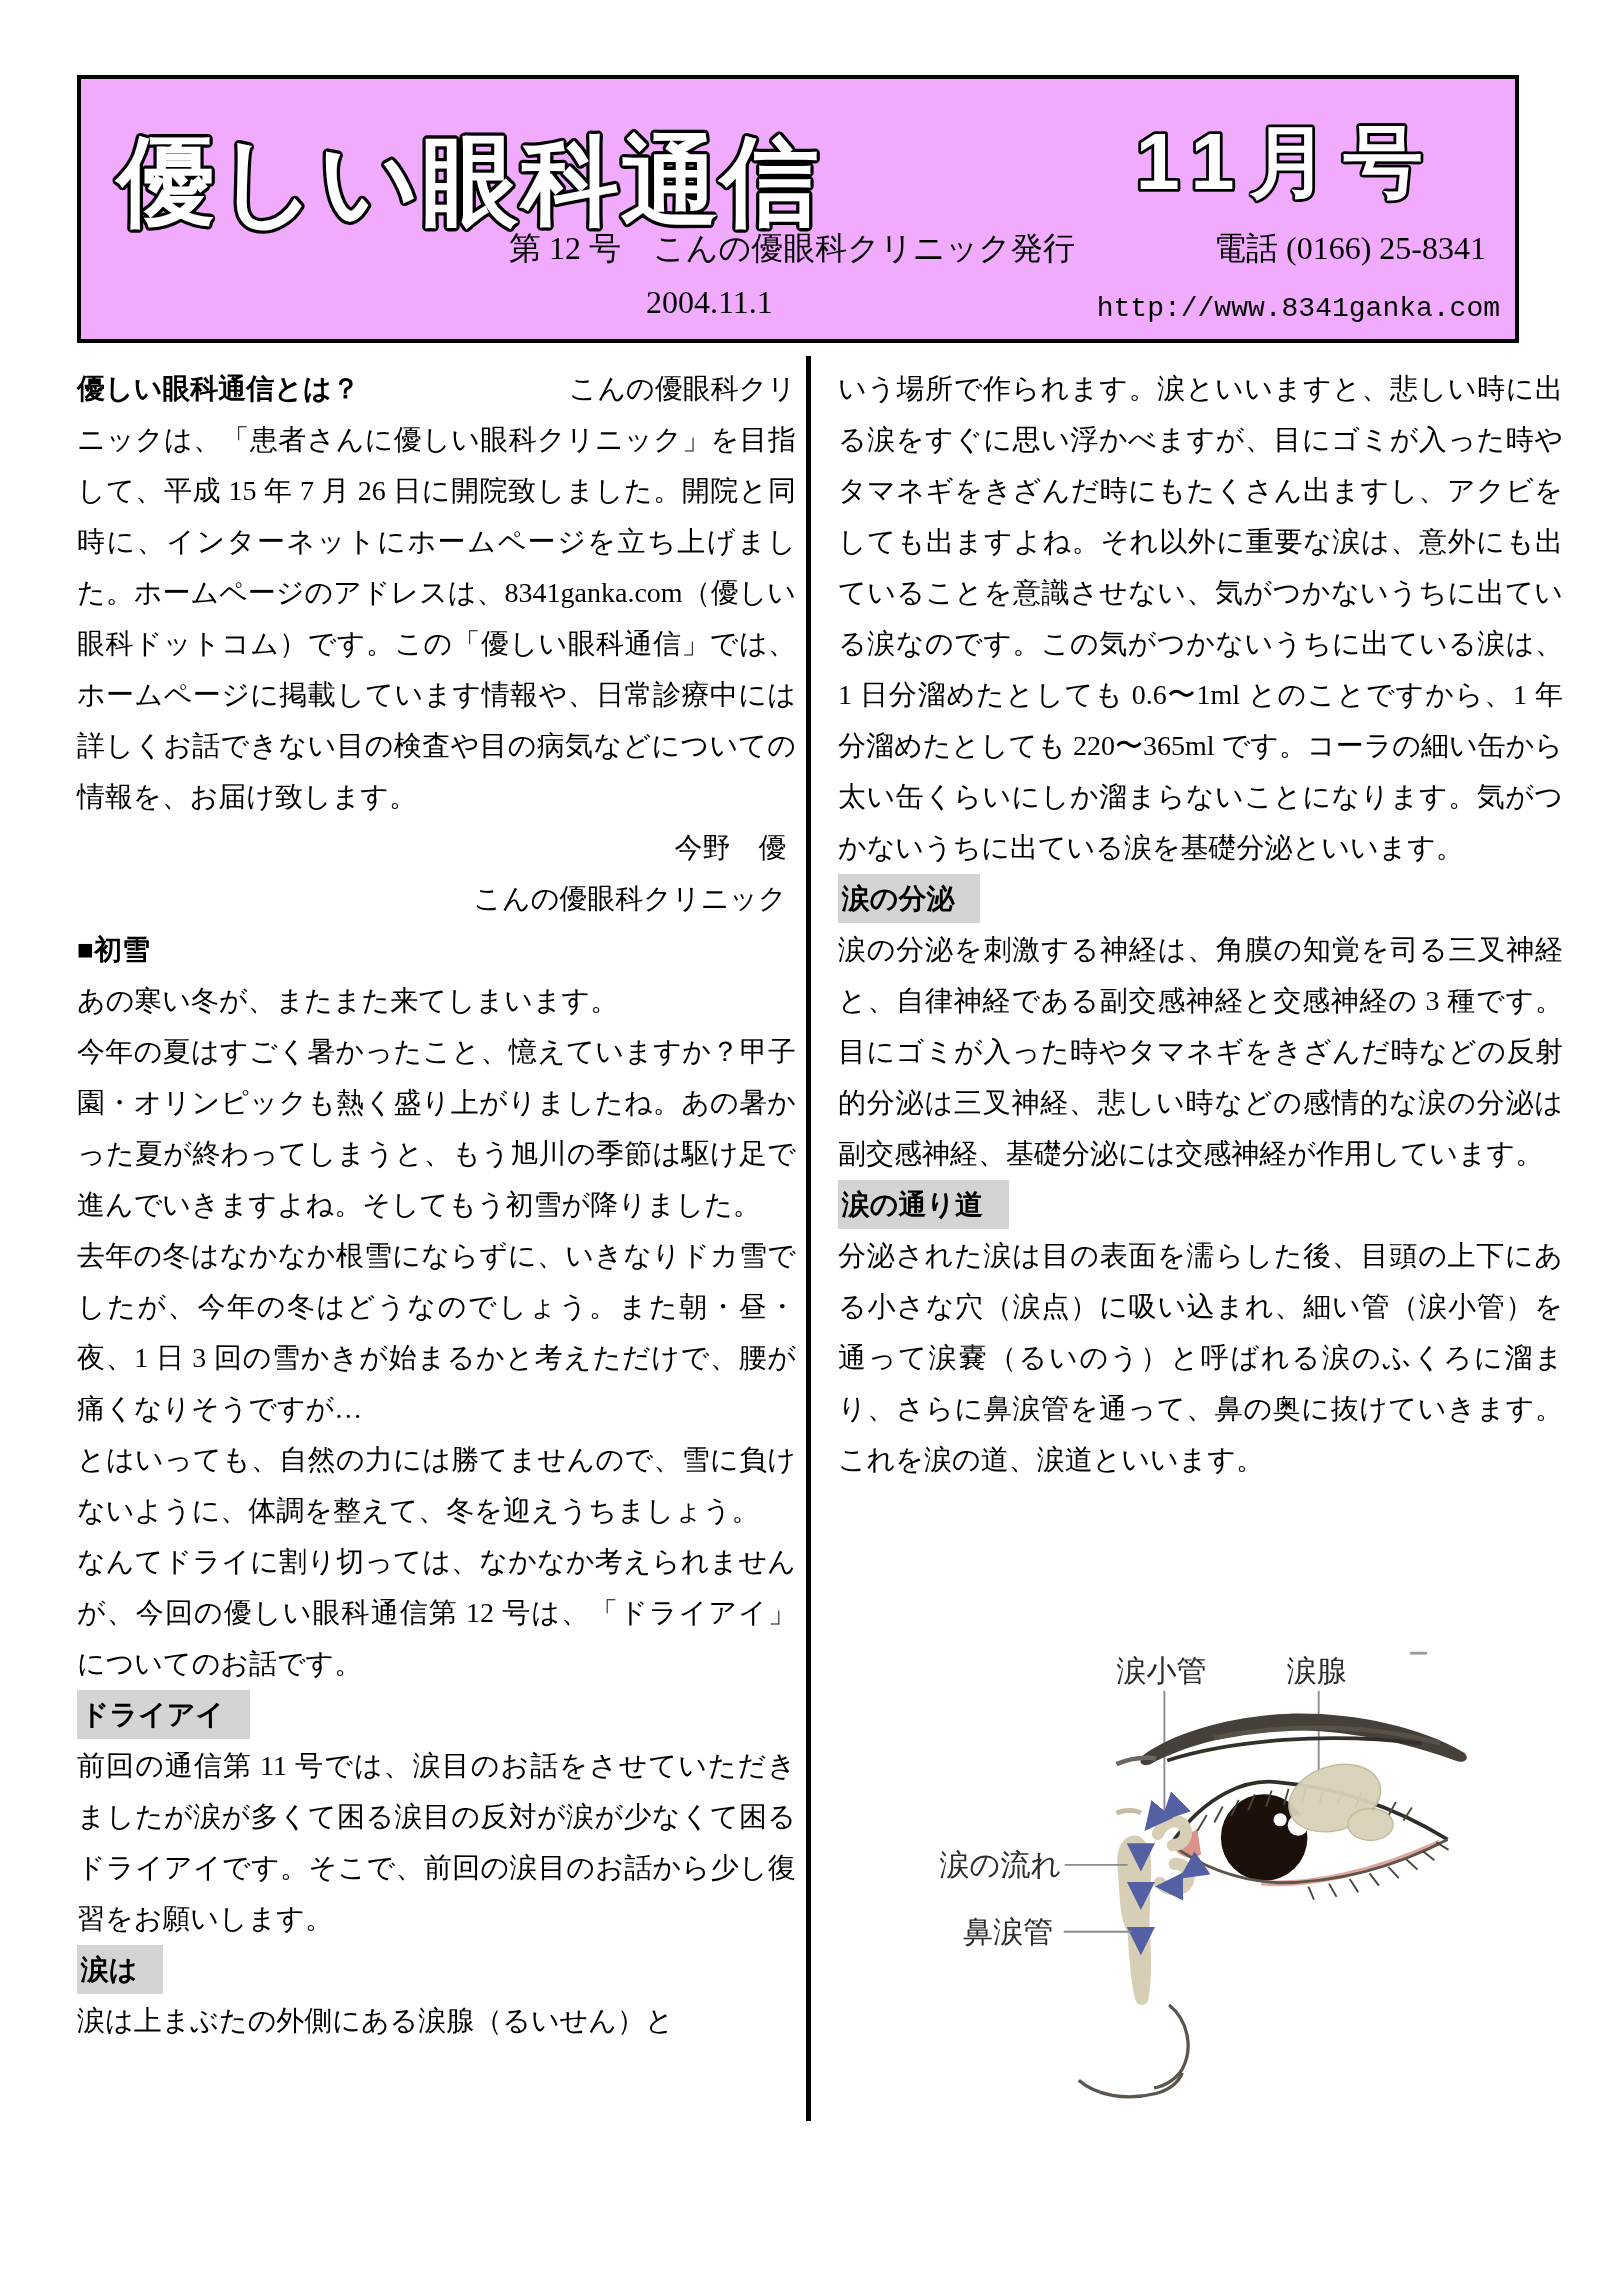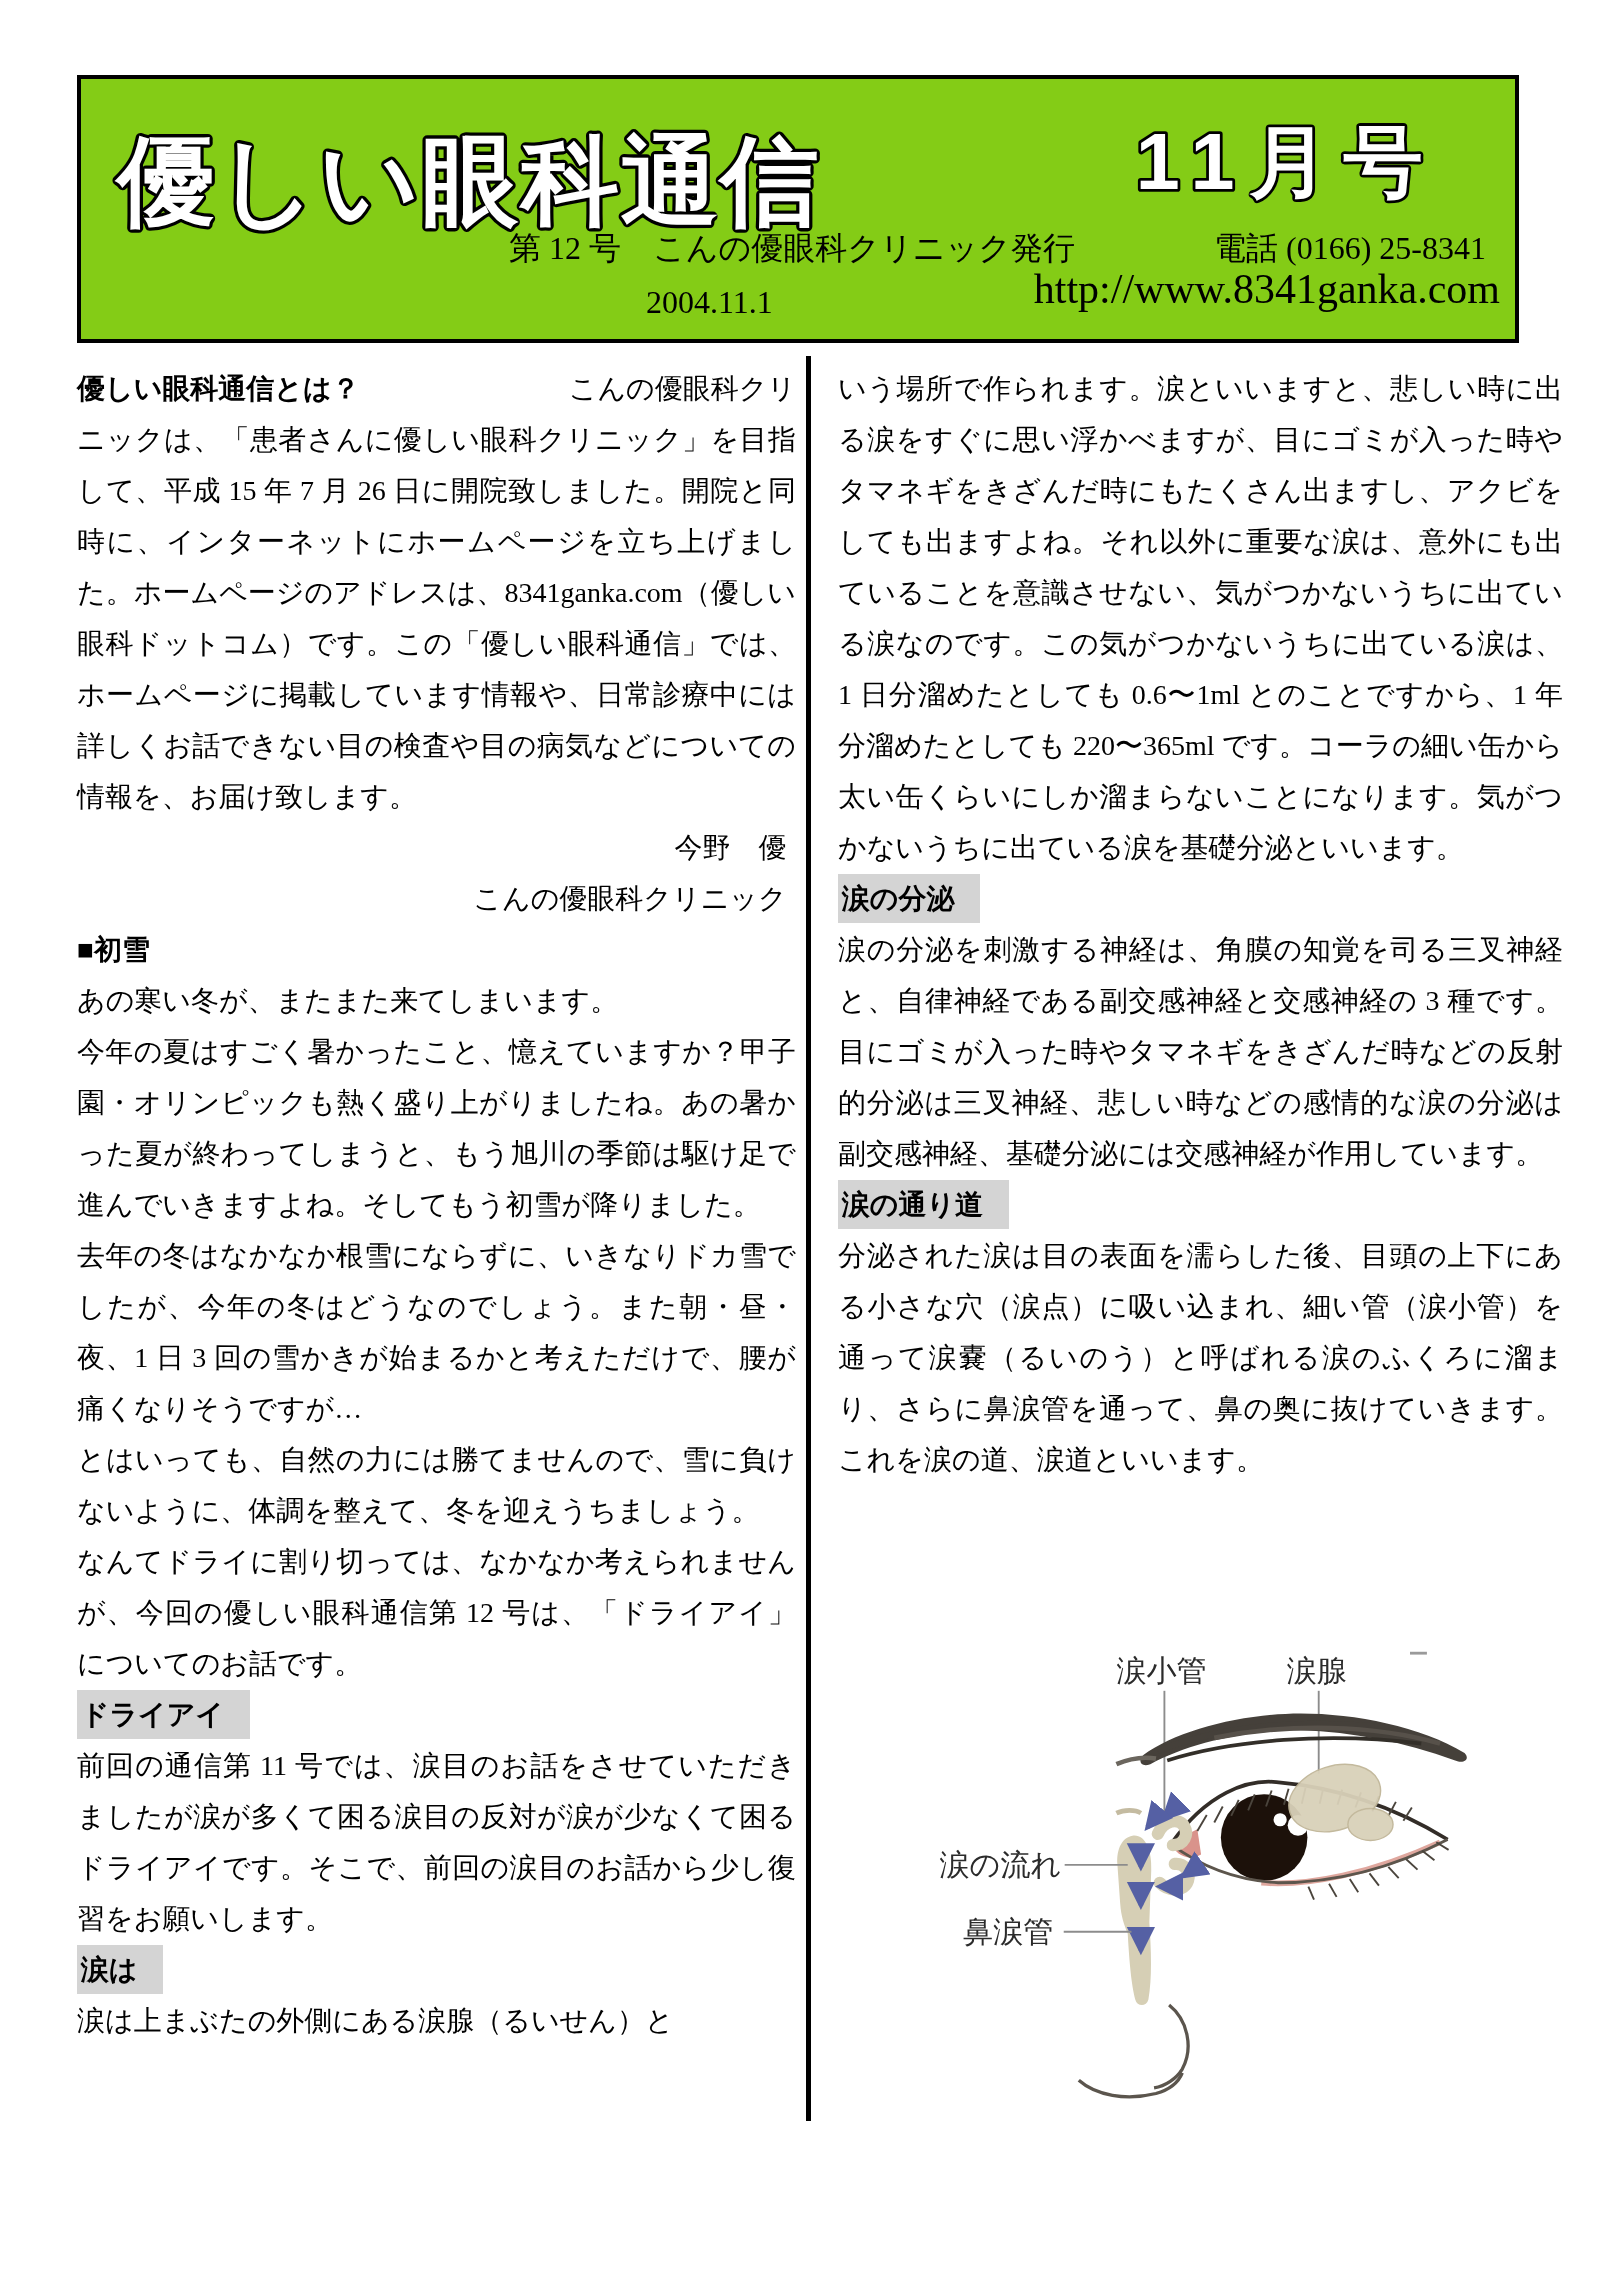--- a/index.html
+++ b/index.html
@@ -3,32 +3,32 @@
 <meta charset="utf-8">
 <style>
   html,body{margin:0;padding:0;}
   body{
     width:1620px;height:2279px;position:relative;background:#ffffff;color:#000;
     font-family:"Liberation Serif","DejaVu Serif",serif;overflow:hidden;
   }
   
   .header-box{
     position:absolute;left:77px;top:75px;width:1442px;height:268px;
-    border:4.7px solid #000;box-sizing:border-box;background:#84cc16;
+    border:4.7px solid #000;box-sizing:border-box;background:#f0abfc;
   }
   .title-svg{position:absolute;left:24.5px;top:17px;}
   .issue-svg{position:absolute;left:1047px;top:24.5px;}
   .outline-text{
     font-family:"Liberation Sans","DejaVu Sans",sans-serif;font-weight:bold;
     fill:#ffffff;stroke:#000000;paint-order:stroke;stroke-linejoin:round;
   }
   .pub-line{position:absolute;left:428px;top:149px;font-size:32px;line-height:41px;white-space:nowrap;}
   .phone-line{position:absolute;right:29px;top:149px;font-size:32px;line-height:41px;white-space:nowrap;}
   .date-line{position:absolute;left:565px;top:203px;font-size:32px;line-height:41px;white-space:nowrap;}
-  .url-line{position:absolute;right:15px;top:189px;font-size:42px;line-height:43px;white-space:nowrap;}
+  .url-line{position:absolute;right:15px;top:208px;font-size:28px;line-height:43px;white-space:nowrap;font-family:Liberation Mono, monospace;}
   
   .column-divider{position:absolute;left:806px;top:356px;width:4.7px;height:1765px;background:#000;}
   .col{position:absolute;top:363px;font-size:28px;line-height:51px;}
   .col-left{left:77px;width:719px;}
   .col-right{left:838px;width:725px;}
   .para{text-align:justify;text-justify:inter-ideograph;}
   .first-line{display:flex;justify-content:space-between;white-space:nowrap;}
   .bold-head{font-weight:bold;}
   .sig{text-align:right;padding-right:9.4px;}
   .sec-head{font-weight:bold;font-family:"Liberation Sans","DejaVu Sans",sans-serif;}

